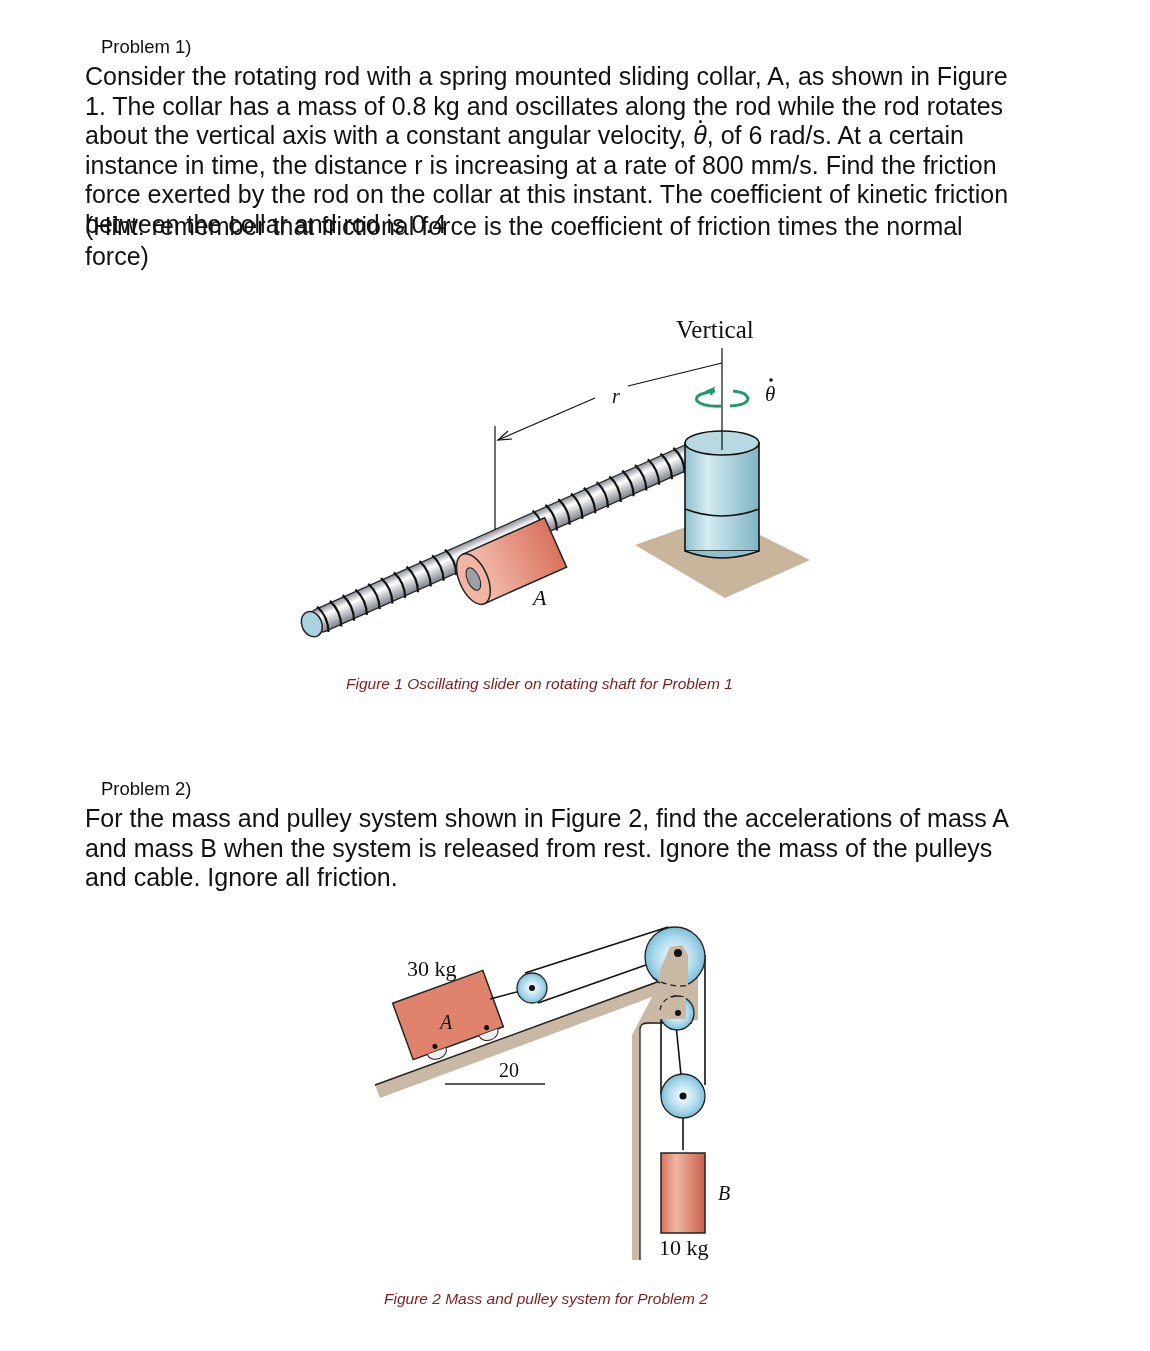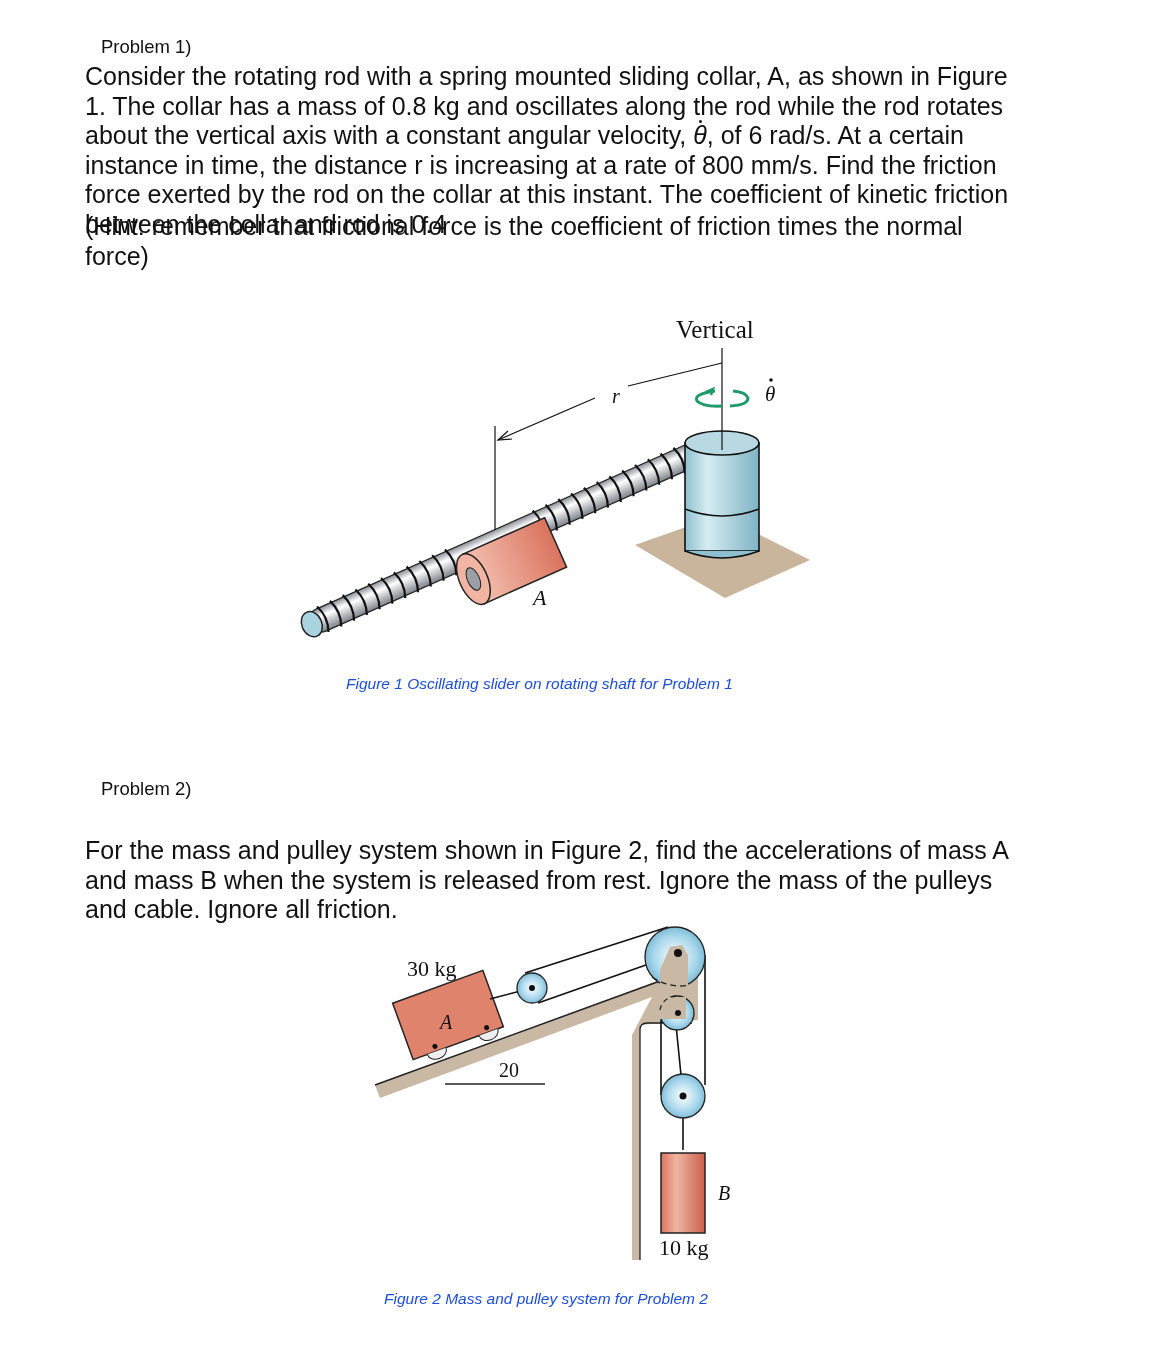--- a/index.html
+++ b/index.html
@@ -1,20 +1,20 @@
 <!DOCTYPE html>
 <html><head>
 <meta charset="utf-8">
 <style>
   html, body { margin: 0; padding: 0; background: #ffffff; }
   body { width: 1150px; height: 1351px; position: relative; overflow: hidden;
          font-family: "Liberation Sans", "DejaVu Sans", sans-serif; color: #111; }
   .para { position: absolute; left: 85px; font-size: 25px; line-height: 29.5px; margin: 0; width: 940px; }
   .heading { position: absolute; left: 85px; font-size: 18.5px; margin: 16px; }
-  .caption { position: absolute; font-style: italic; font-size: 15.5px; color: #1d4ed8; margin: 0; }
+  .caption { position: absolute; font-style: italic; font-size: 15.5px; color: #7f1d1d; margin: 0; }
   .theta-dot { position: relative; display: inline-block; font-style: italic; }
   .theta-dot::before { content: ""; position: absolute; left: 50%; top: -1px; width: 3px; height: 3px; margin-left: -1px; background: #111; border-radius: 50%; }
   svg text { font-family: "Liberation Serif", "DejaVu Serif", serif; }
   .fig { position: absolute; }
 </style>
 </head>
 <body>
 
 <p class="heading" style="top:20px;">Problem 1)</p>
 
@@ -101,21 +101,21 @@
   <text x="322" y="103" font-size="20" font-style="italic" fill="#111">r</text>
   <text x="475" y="101" font-size="21" font-style="italic" fill="#111">θ</text>
   <circle cx="481" cy="80" r="1.8" fill="#111"></circle>
   <text x="243" y="305" font-size="22" font-style="italic" fill="#111">A</text>
 </svg>
 
 <p class="caption" style="left:346px; top:675px;">Figure 1 Oscillating slider on rotating shaft for Problem 1</p>
 
 <p class="heading" style="top:762px;text-align:right;">Problem 2)</p>
 
-<p class="para" style="top:804px;margin-top:32px;">For the mass and pulley system shown in Figure 2, find the accelerations of mass A and mass B when the system is released from rest.  Ignore the mass of the pulleys and cable.  Ignore all friction.</p>
+<p class="para" style="top:804px;">For the mass and pulley system shown in Figure 2, find the accelerations of mass A and mass B when the system is released from rest.  Ignore the mass of the pulleys and cable.  Ignore all friction.</p>
 
 <svg class="fig" style="left:370px; top:915px;" width="370" height="360" viewBox="0 0 370 360">
   <defs>
     <radialGradient id="pulleyGrad" cx="0.5" cy="0.5" r="0.5">
       <stop offset="0" stop-color="#ffffff"></stop>
       <stop offset="0.7" stop-color="#a9d8ec"></stop>
       <stop offset="1" stop-color="#7fbcd6"></stop>
     </radialGradient>
     <linearGradient id="blockBGrad" x1="0" y1="0" x2="1" y2="0">
       <stop offset="0" stop-color="#d9735e"></stop>

